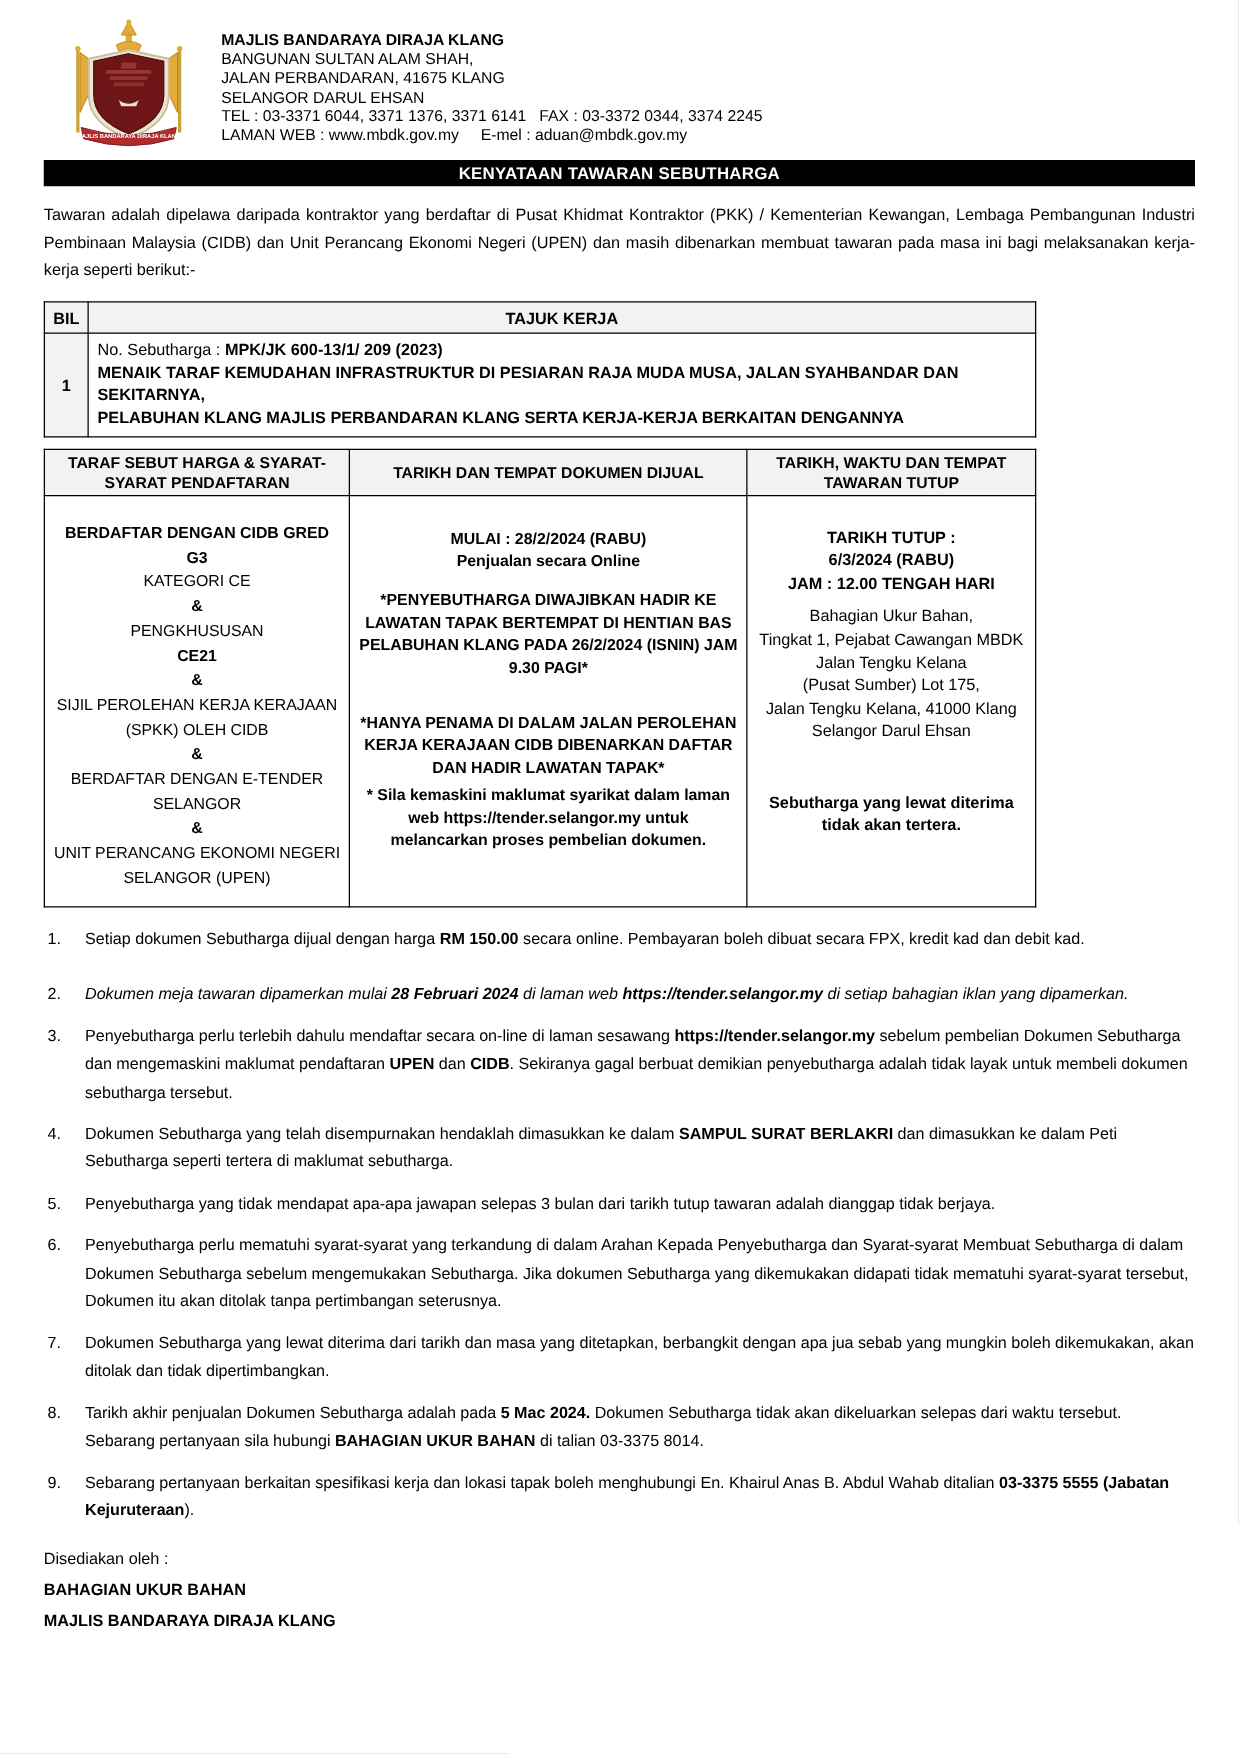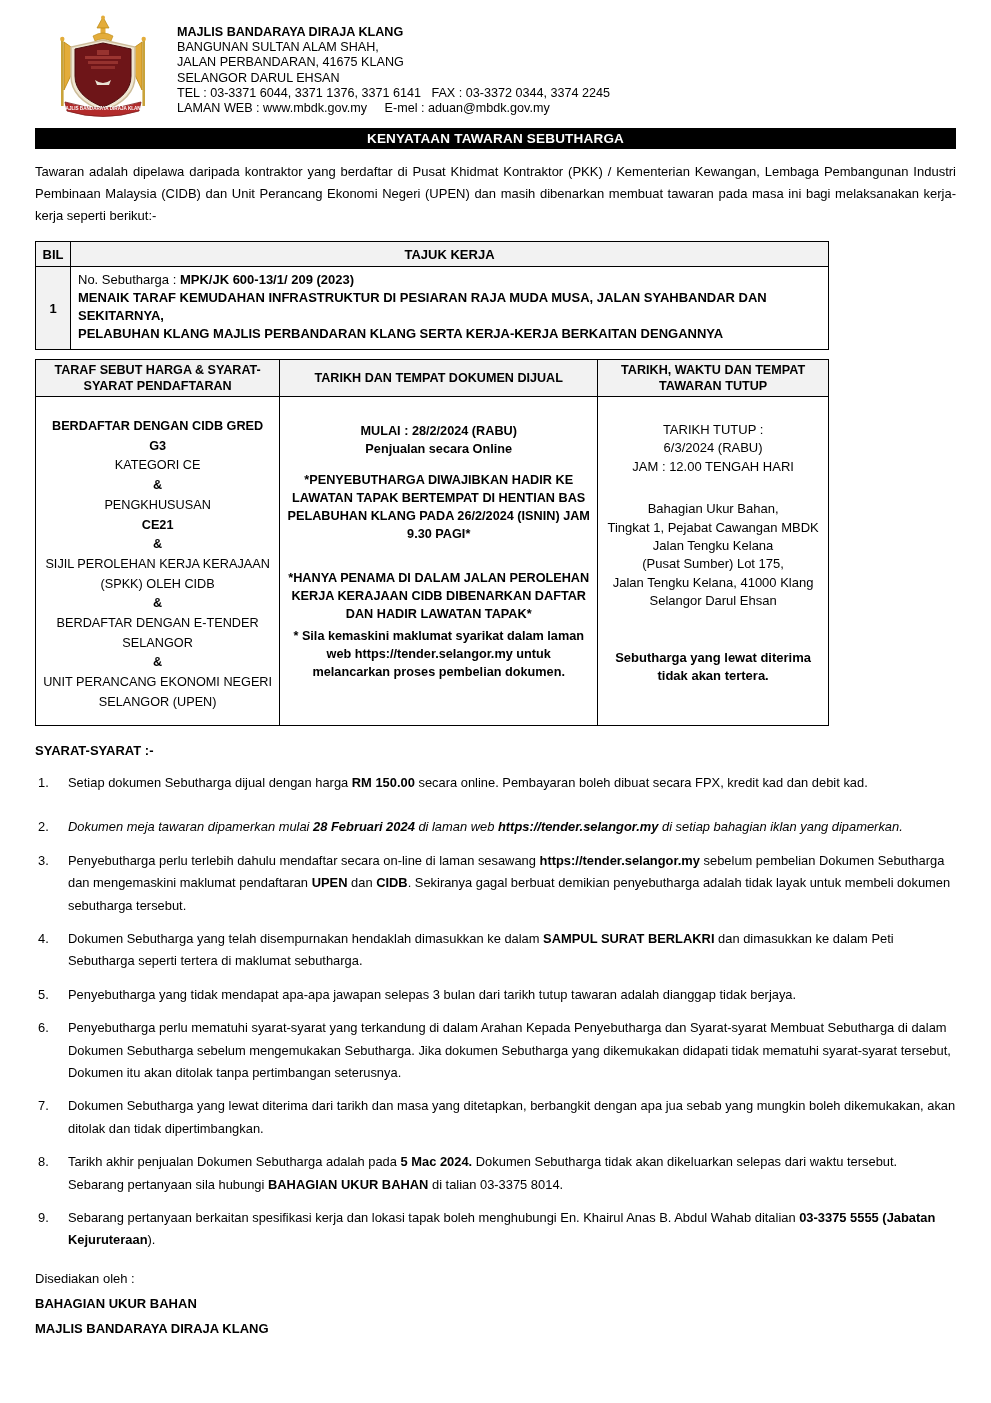--- a/index.html
+++ b/index.html
@@ -44,21 +44,21 @@
     background:#f2f2f2; font-weight:bold; font-size:12.6px; line-height:16px;
     text-align:center; padding:2px 8px; height:36px; vertical-align:middle;
   }
   .w-col1 { width:283px; } .w-col2 { width:363px; } .w-col3 { width:275px; }
   .req-cell { padding:20px 6px 12px; text-align:center; font-size:12.7px; line-height:19.7px; }
   .sale-cell { padding:25px 7px 12px; text-align:center; font-weight:bold; font-size:12.7px; line-height:18px; }
   .sale-cell .paras div { white-space:pre-line; margin-bottom:13px; }
   .sale-cell .paras div:nth-child(2) { margin-bottom:26px; }
   .sale-cell .paras div:nth-child(3) { margin-bottom:4px; }
   .close-cell { padding:24px 8px 12px; text-align:center; font-size:13px; line-height:18.4px; }
-  .close-block1 { font-weight:normal; white-space:pre-line; margin-bottom:24px; }
+  .close-block1 { font-weight:bold; white-space:pre-line; margin-bottom:8px; }
   .close-address { white-space:pre-line; margin-bottom:38px; }
   .close-note { font-weight:bold; }
 
   
   .syarat-heading { margin-top:17px; font-weight:bold; font-size:13px; }
   .syarat-list { margin-top:14px; font-size:12.9px; }
   .item { position:relative; padding-left:33px; line-height:22.4px; margin-bottom:11px; }
   .item .num { position:absolute; left:3px; top:0; }
   .item.num-own .body { margin-top:22.4px;font-style:italic; }
 
@@ -178,21 +178,20 @@
 Jalan Tengku Kelana
 (Pusat Sumber) Lot 175,
 Jalan Tengku Kelana, 41000 Klang
 Selangor Darul Ehsan</div>
           <div class="close-note">Sebutharga yang lewat diterima tidak akan tertera.</div>
         </td>
       </tr>
     </tbody>
       </table>
 
-    <div class="syarat-heading">SYARAT-SYARAT :-</div>
     <div class="syarat-list">
       <div class="item">
         <span class="num">1.</span>
         <div class="body"><span>Setiap dokumen Sebutharga dijual dengan harga </span><span class="b">RM 150.00</span><span> secara online. Pembayaran boleh dibuat secara FPX, kredit kad dan debit kad.</span></div>
       </div>
       <div class="item num-own">
         <span class="num">2.</span>
         <div class="body"><span>Dokumen meja tawaran dipamerkan mulai </span><span class="b">28 Februari 2024</span><span> di laman web </span><span class="b">https://tender.selangor.my</span><span> di setiap bahagian iklan yang dipamerkan.</span></div>
       </div>
       <div class="item">

